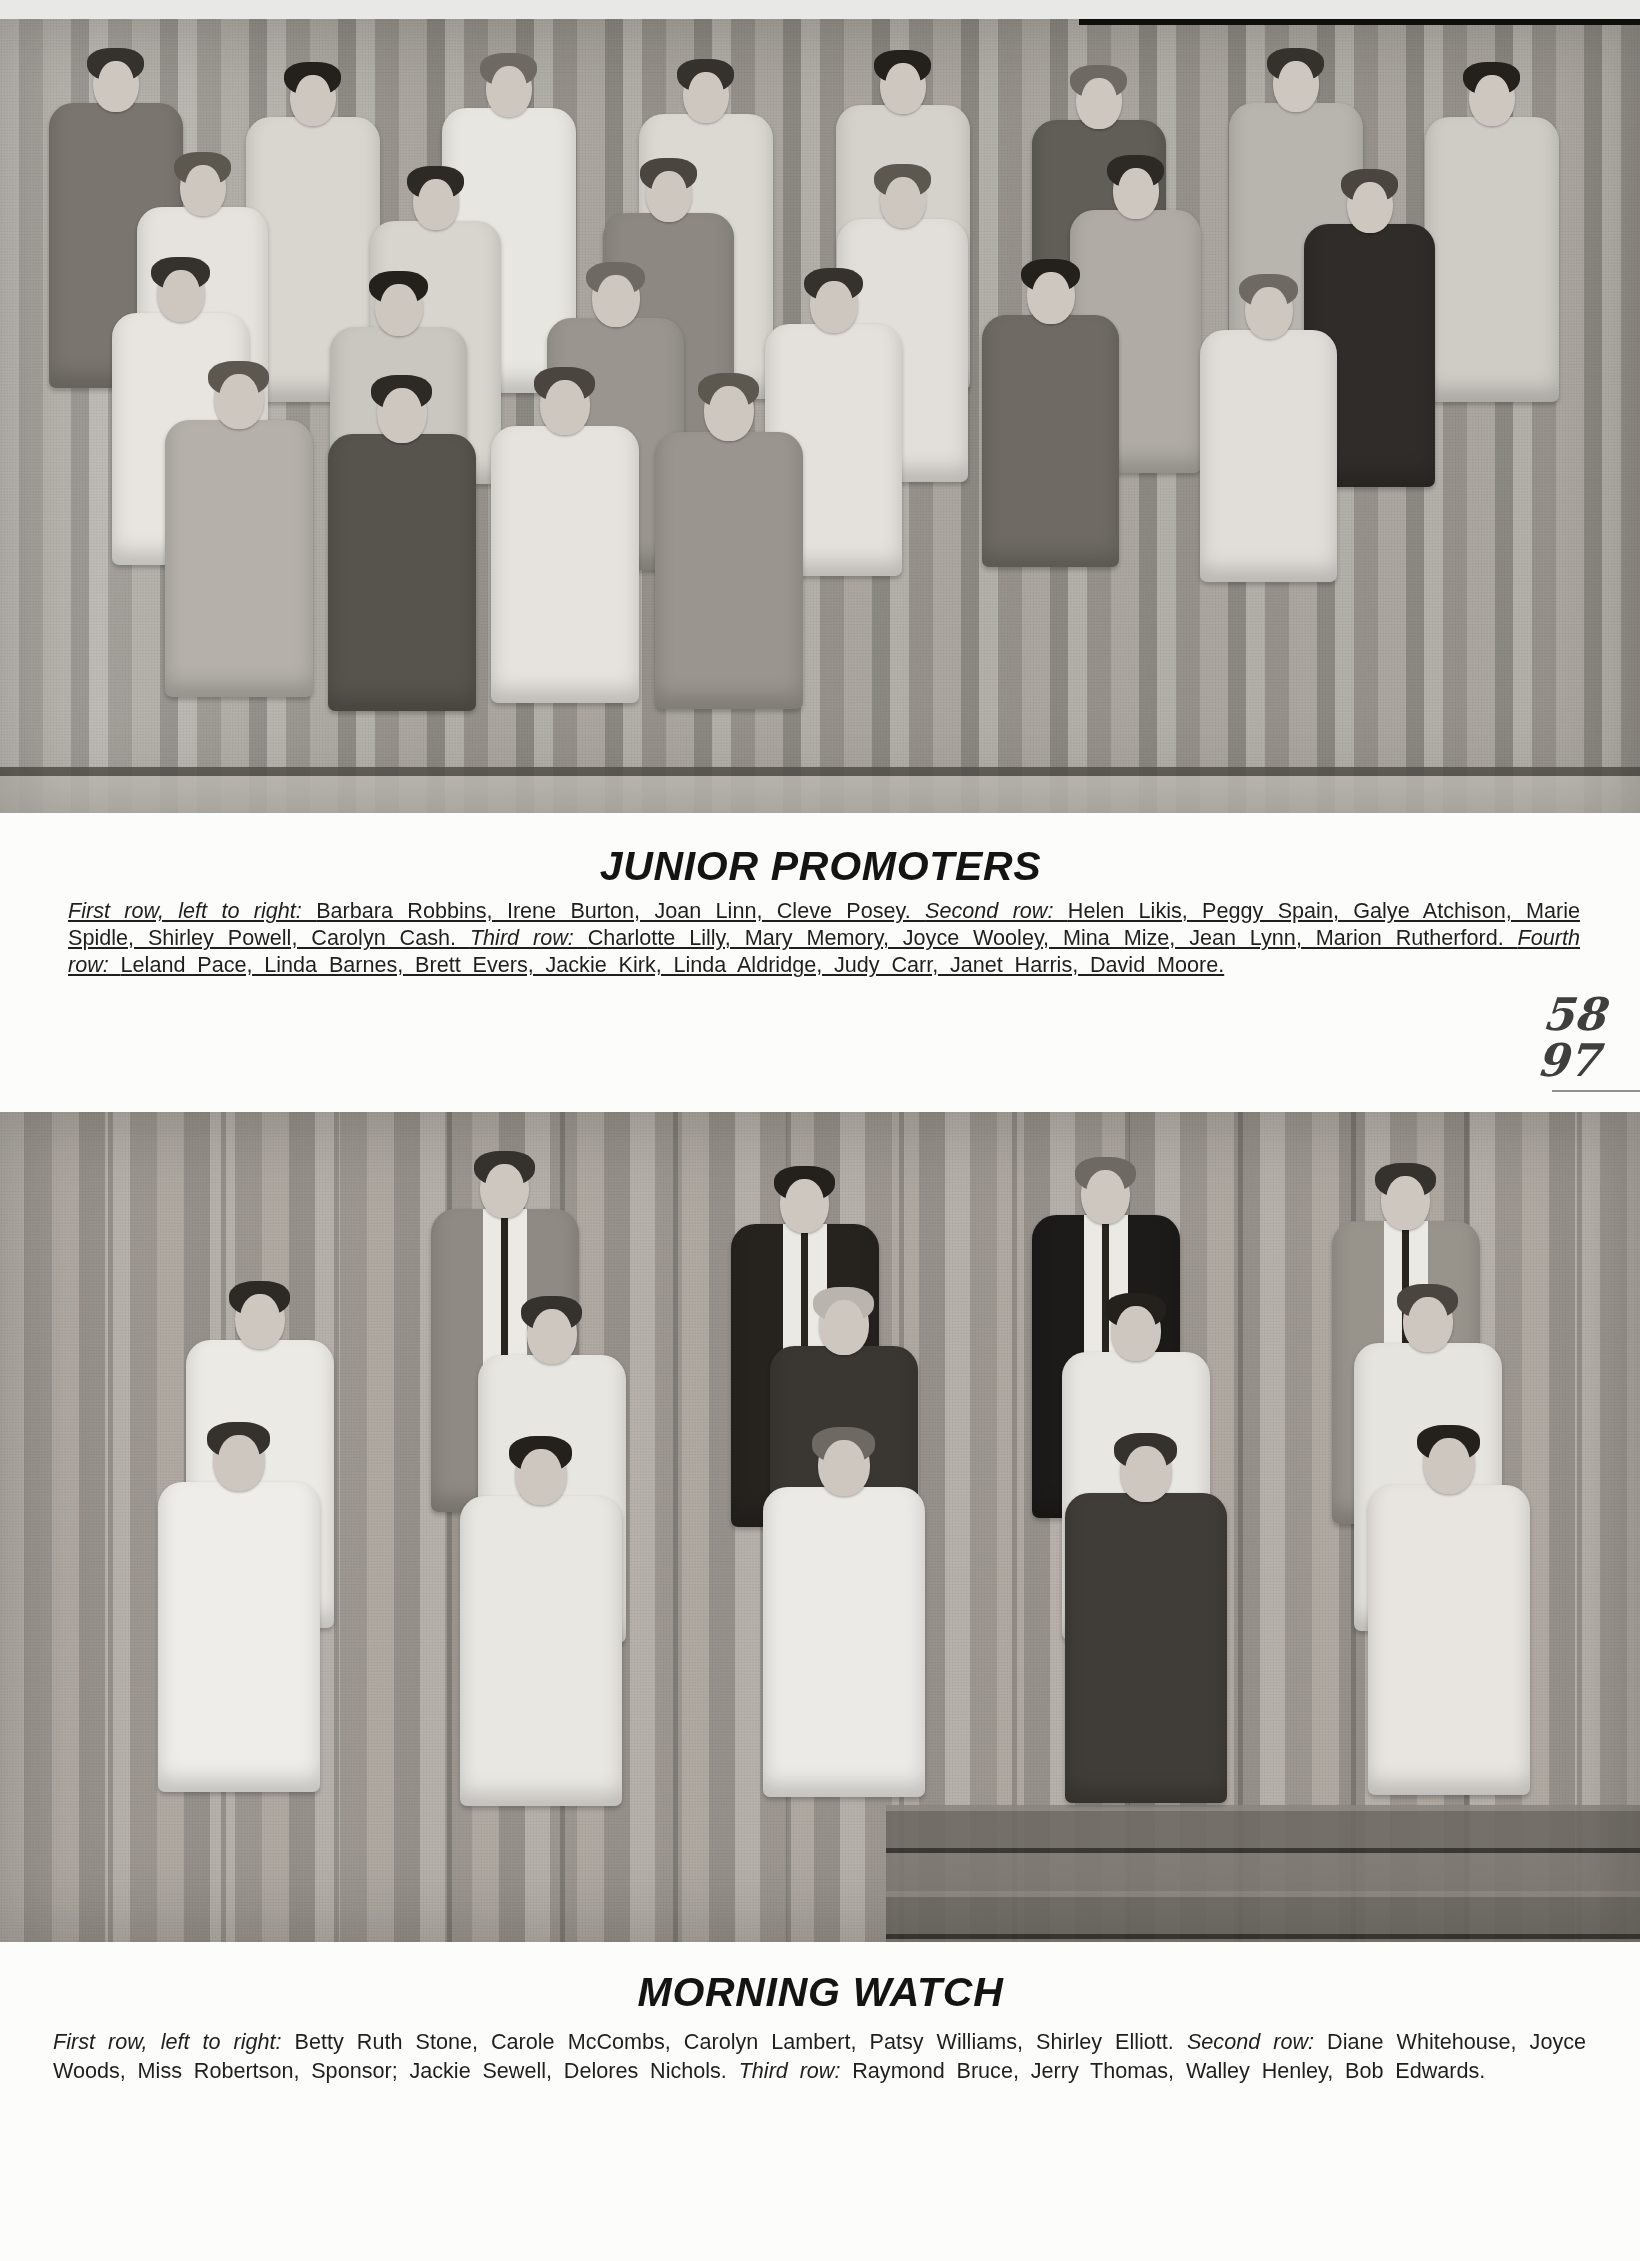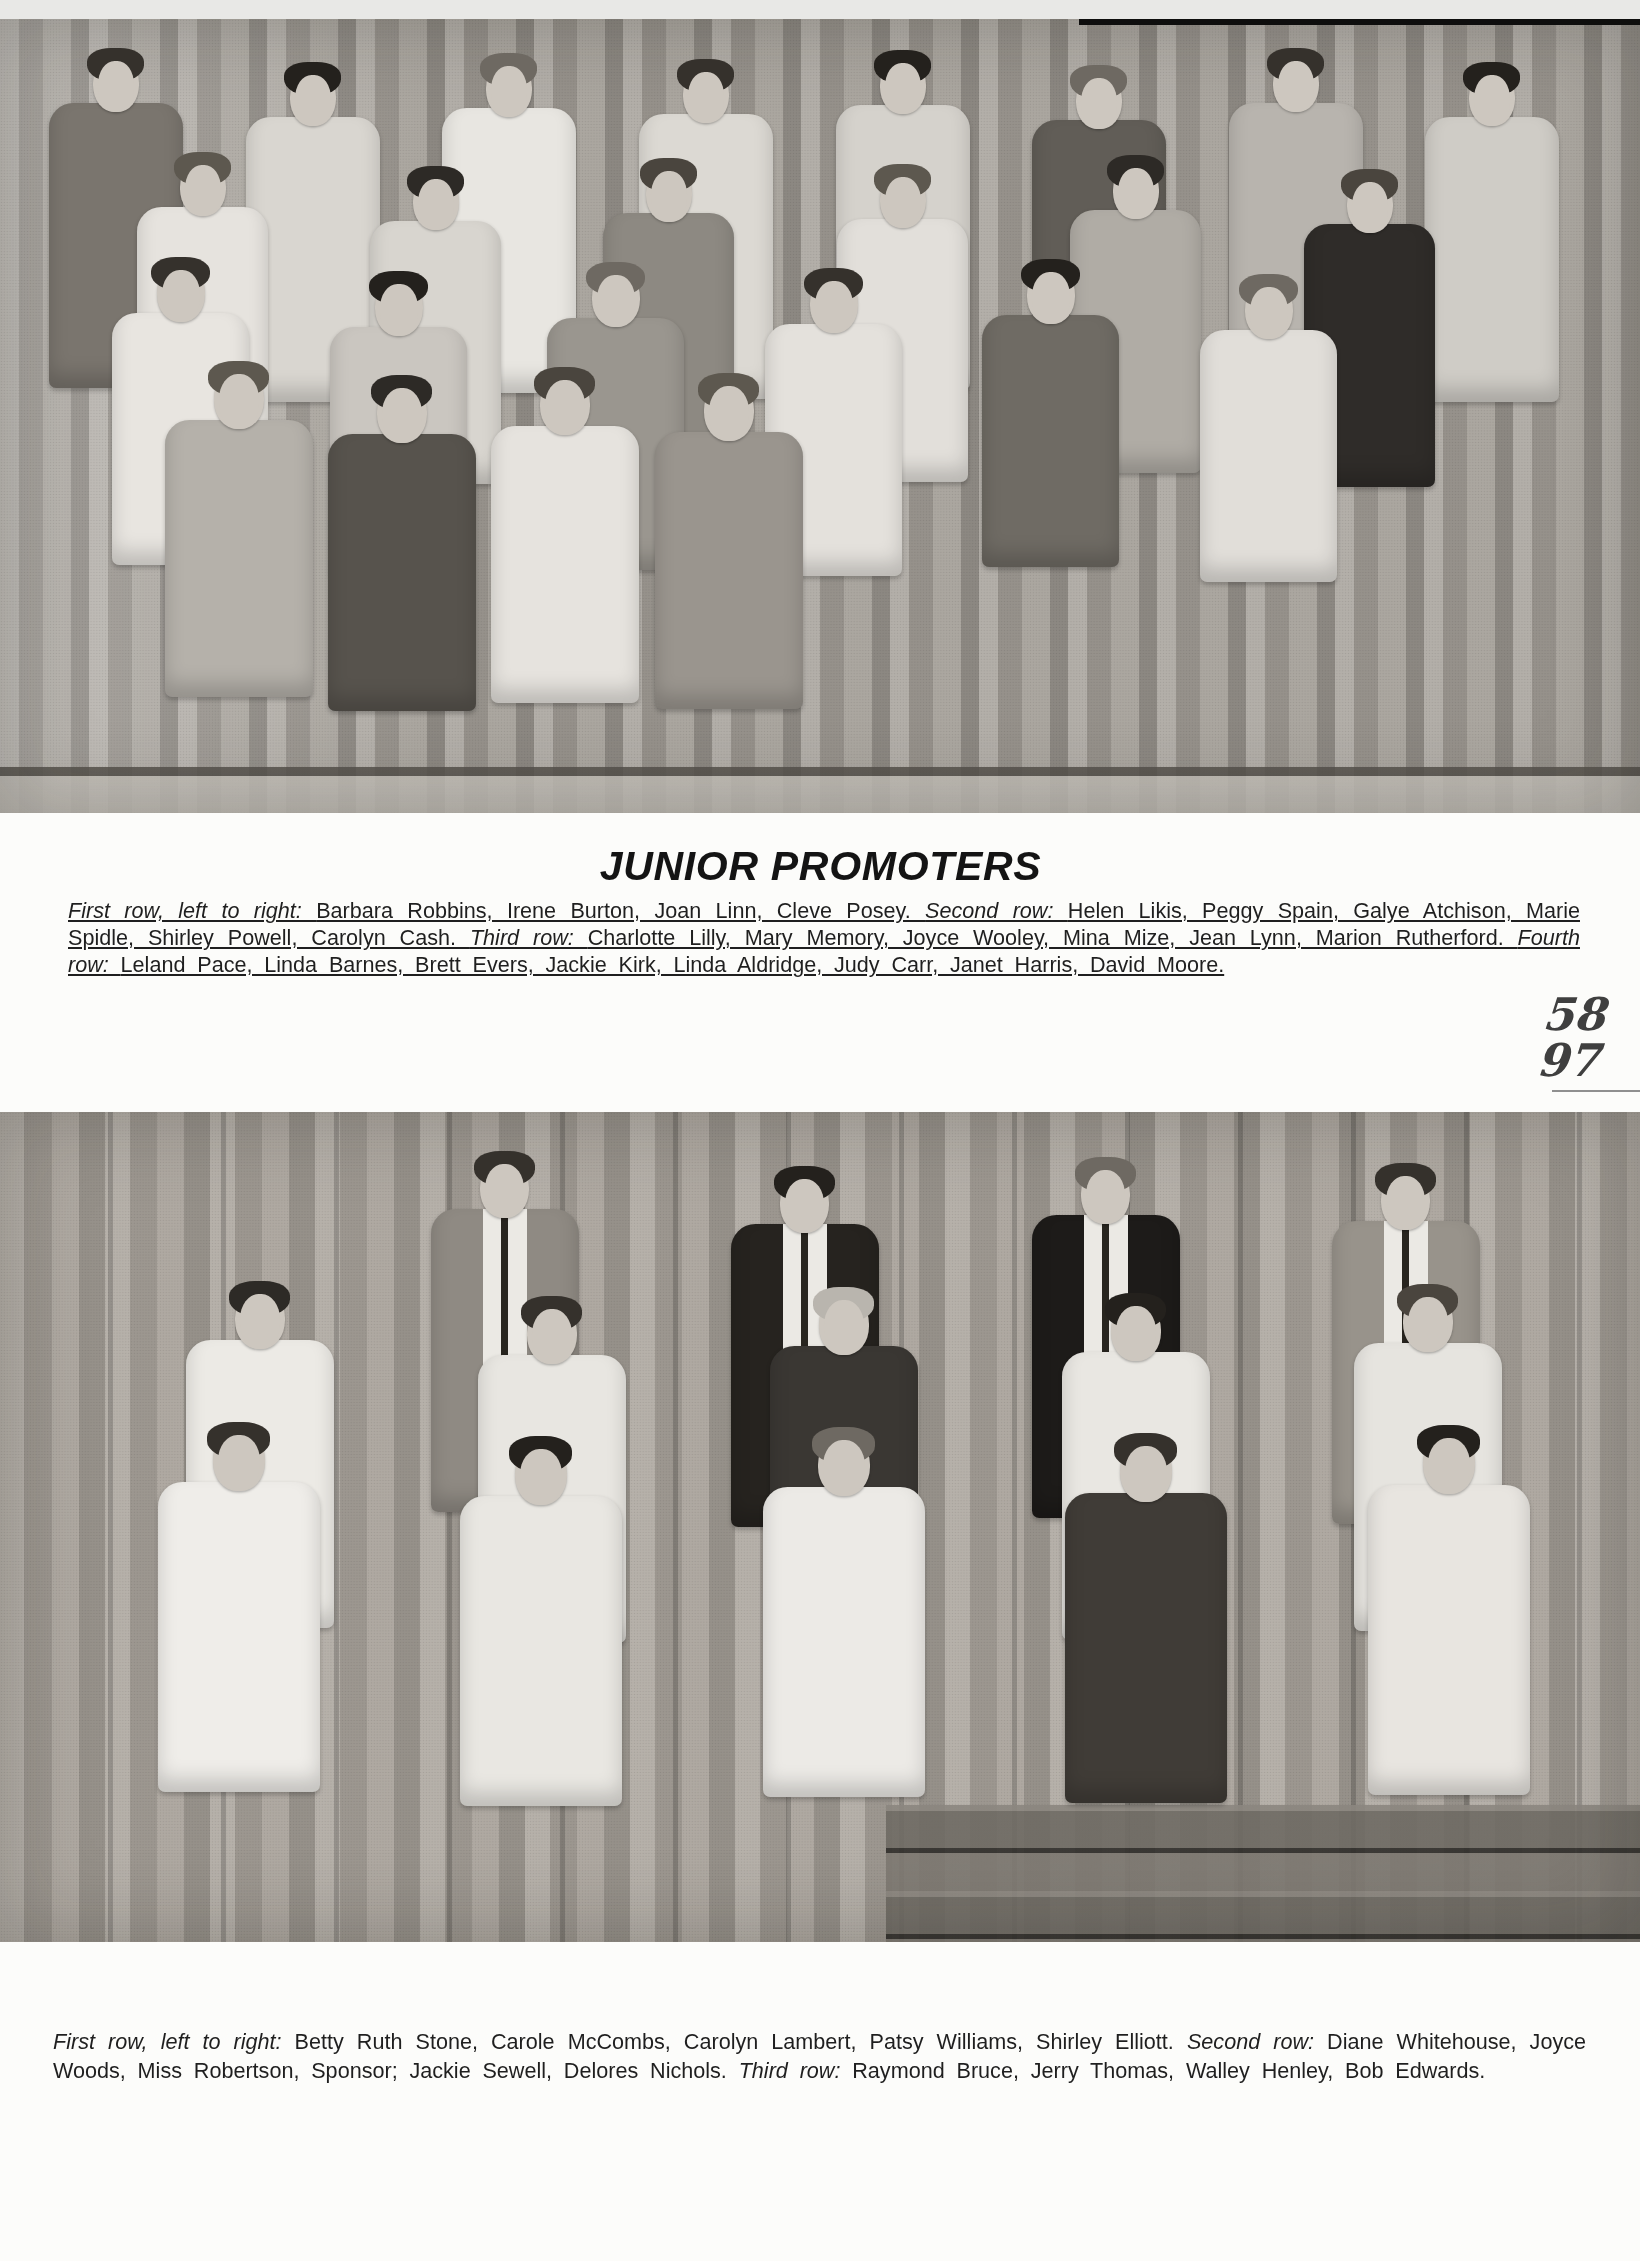--- a/index.html
+++ b/index.html
@@ -256,16 +256,17 @@
           <div class="p-torso"></div>
         </div>
         <div class="person" title="Shirley Elliott" style="left: 1387px; top: 319px; z-index: 3; --hair: #24211d; --cloth: #e8e5e0; --tw: 162px; --th: 310px;">
           <div class="p-head" style="width: 52px; height: 63px;"></div>
           <div class="p-torso"></div>
         </div>
       </div>
     <div class="steps"></div>
     <div class="vignette"></div>
   </div>
+  <h1 class="title title-2">MORNING WATCH</h1>
   <p class="caption caption-2" id="caption-1"><span class="cap-i">First row, left to right: </span><span class="cap-r">Betty Ruth Stone, Carole McCombs, Carolyn Lambert, Patsy Williams, Shirley Elliott. </span><span class="cap-i">Second row: </span><span class="cap-r">Diane Whitehouse, Joyce Woods, Miss Robertson, Sponsor; Jackie Sewell, Delores Nichols. </span><span class="cap-i">Third row: </span><span class="cap-r">Raymond Bruce, Jerry Thomas, Walley Henley, Bob Edwards.</span></p>
 
 </div>
 
 
 </body></html>

